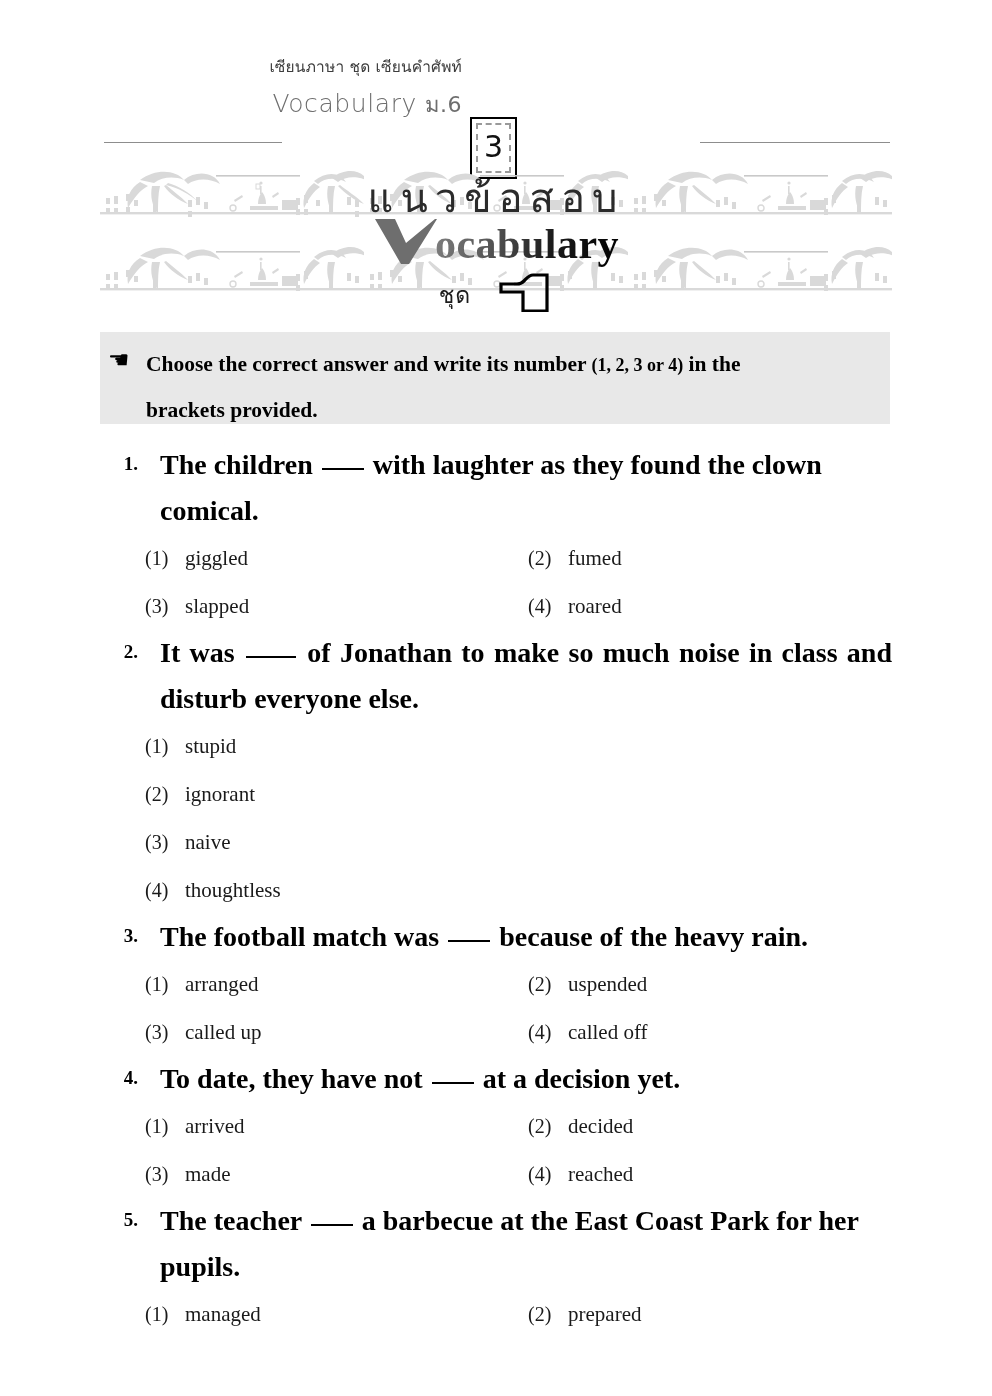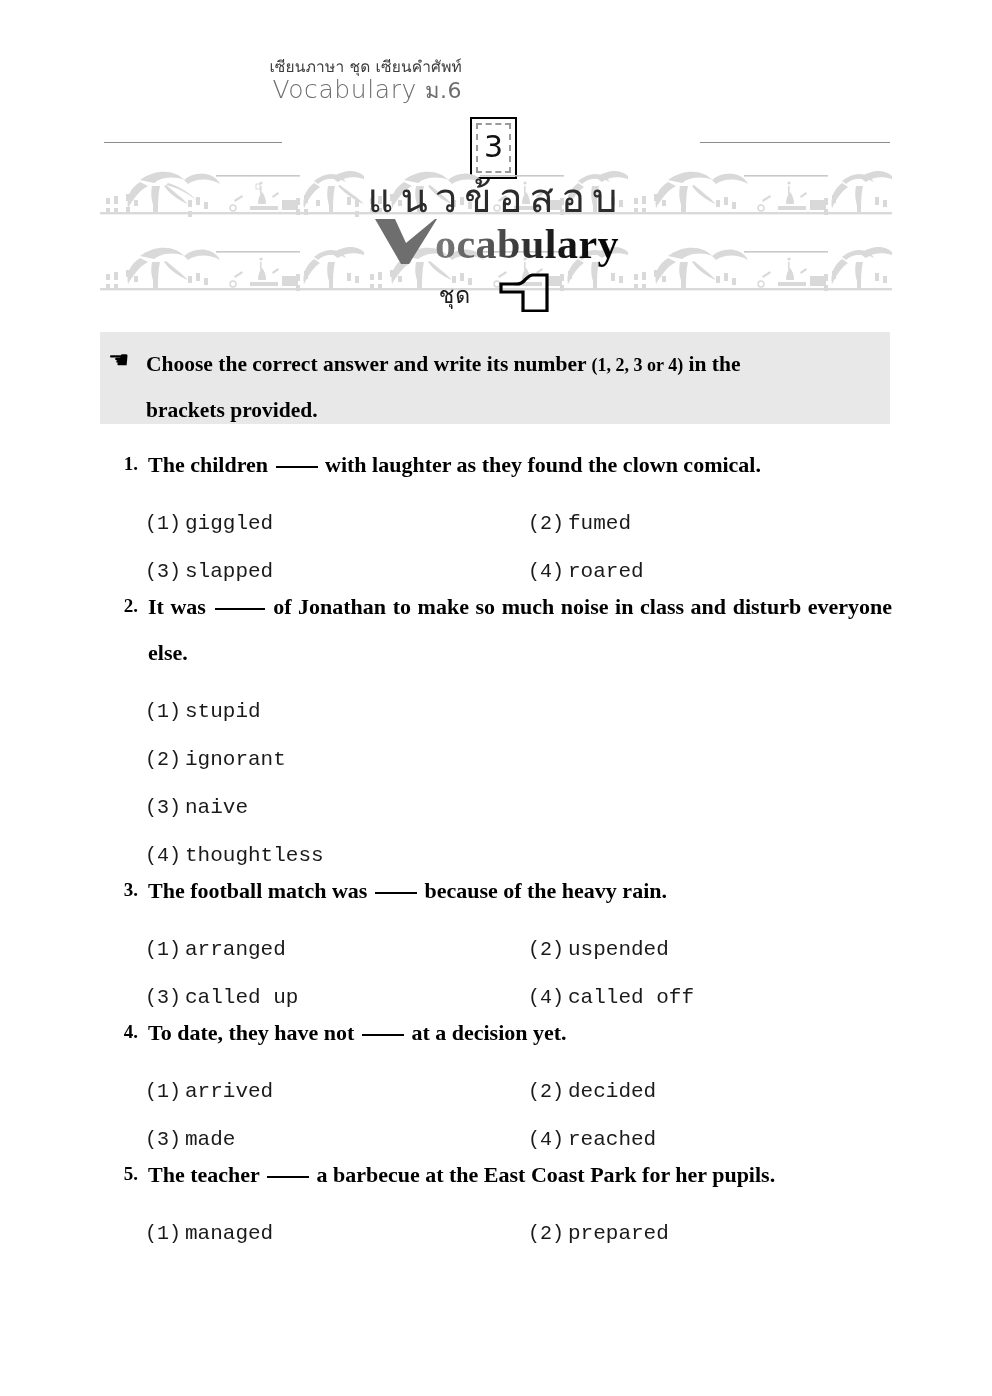--- a/index.html
+++ b/index.html
@@ -42,22 +42,22 @@
   }
   .hdr-thai-line {
     font-family: "DejaVu Sans", sans-serif;
     font-size: 15.5px;
     color: #3d3d3d;
     letter-spacing: 0.2px;
     line-height: 19px;
     white-space: nowrap;
   }
   .hdr-eng-line {
-    margin-top: 1px;
-    line-height: 24px;
+    margin-top: 10px;
+    line-height: 34px;
     white-space: nowrap;
     color: #6b6b6b;
   }
   .hdr-vocab {
     font-family: "DejaVu Sans", sans-serif;
     font-size: 25px;
     font-weight: 300;
     letter-spacing: 0.6px;
     color: #6e6e6e;
   }
@@ -271,24 +271,24 @@
     left: 4px;
     top: 0;
     width: 34px;
     text-align: right;
     font-family: "Liberation Serif", serif;
     font-weight: bold;
     font-size: 19px;
     line-height: 44px;
   }
   .q-stem {
-    margin-left: 48px;
+    margin-left: 60px;
     font-family: "Liberation Serif", serif;
     font-weight: bold;
-    font-size: 22px;
+    font-size: 28px;
     line-height: 46px;
     color: #000;
   }
   .q-stem.justify {
     text-align: justify;
     text-align-last: left;
   }
   .q-stem .blank {
     display: inline-block;
     border-bottom: 2.5px solid #000;
@@ -297,23 +297,23 @@
   }
   .blank.w-short { width: 42px; }
   .blank.w-med   { width: 50px; }
 
   .opt-row {
     position: relative;
     height: 48px;
   }
   .opt {
     position: absolute;
-    top: 12px;
+    top: 0;
     white-space: nowrap;
-    font-family: Liberation Mono, monospace;
+    font-family: Liberation Serif, serif;
     font-size: 21px;
     line-height: 48px;
     color: #1a1a1a;
   }
   .opt.col1 { left: 45px; }
   .opt.col2 { left: 428px; }
   .opt.full { left: 45px; }
   .opt-key {
     display: inline-block;
     min-width: 38px;

